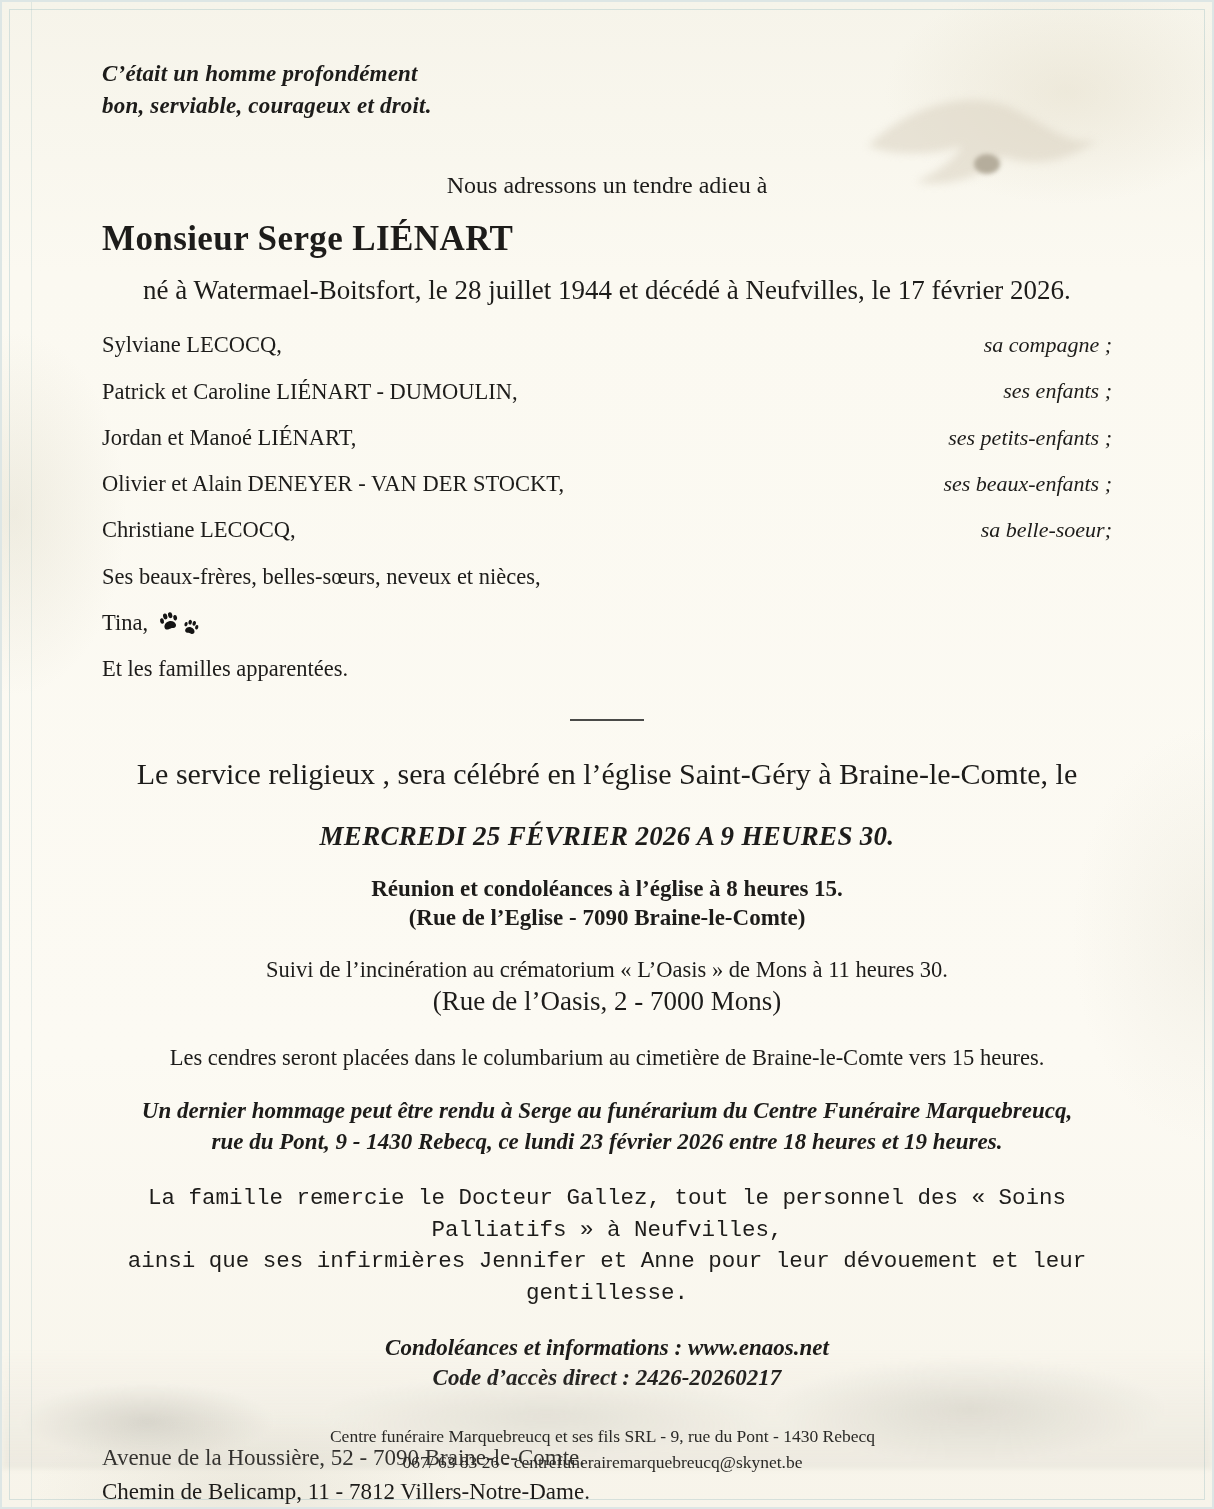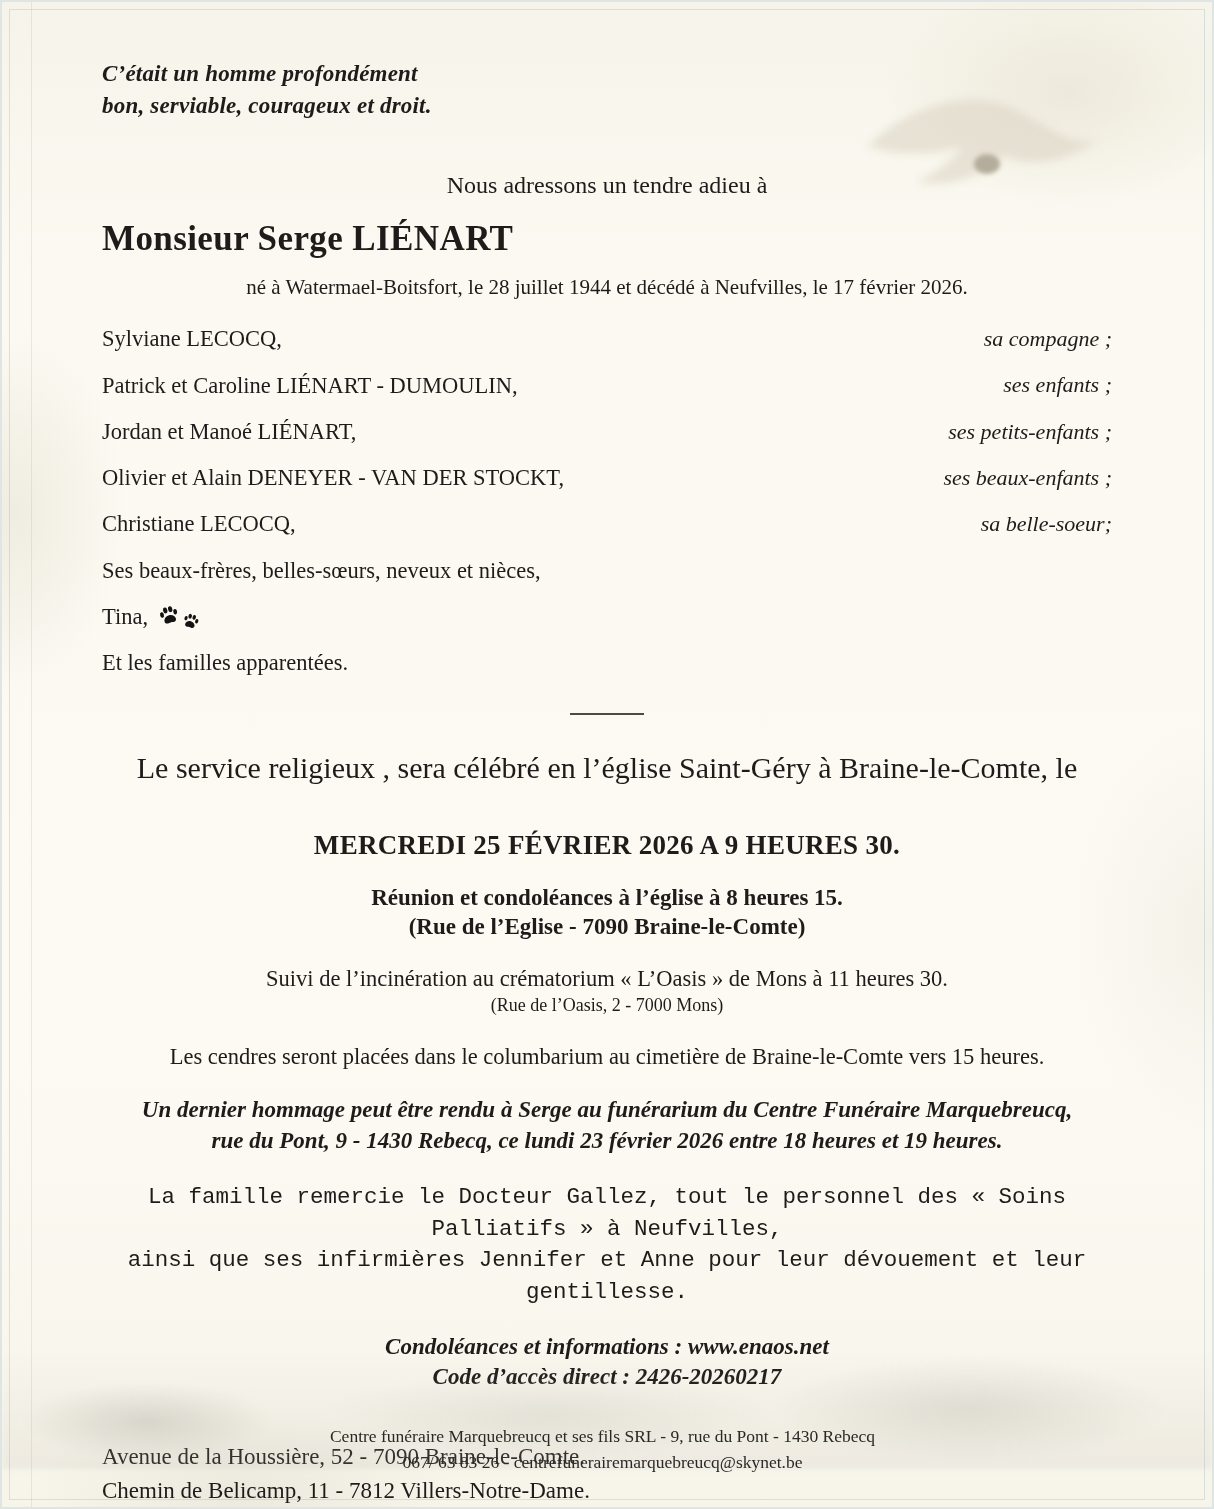--- a/index.html
+++ b/index.html
@@ -44,39 +44,39 @@
       radial-gradient(ellipse 320px 60px at 45% 55%, rgba(172,170,158,0.20), transparent 70%),
       radial-gradient(ellipse 280px 75px at 80% 50%, rgba(160,158,146,0.24), transparent 70%),
       linear-gradient(to bottom, transparent, rgba(186,182,170,0.16));
   }
   .content { position:relative; padding:56px 100px 0; }
 
   .epitaph { font-size:23px; font-weight:bold; font-style:italic; line-height:1.4; letter-spacing:0.2px; }
 
   .intro { margin-top:50px; text-align:center; font-size:24px; }
   .name  { margin-top:20px; font-size:35px; font-weight:bold; letter-spacing:0.4px; }
-  .dates { margin-top:16px; text-align:center; font-size:21px; }
+  .dates { margin-top:16px; text-align:center; font-size:27px; }
 
   .announce { margin-top:30px; margin-left:82px; font-style:italic; font-size:22.5px; }
 
   .family { margin-top:24px; font-size:22.5px; }
   .family-row { display:flex; justify-content:space-between; align-items:flex-end; margin-top:17px; line-height:1.3; }
   .family-row .rel { font-style:italic; font-size:22px; }
   .paws { display:inline-flex; gap:2px; margin-left:10px; vertical-align:-2px; }
   .paws svg { display:block; }
 
   .divider { width:74px; margin:36px auto 0; border-top:2px solid #4a4a48; }
 
   .ctr { text-align:center; }
   .svc-intro { margin-top:36px; font-size:30px; }
-  .svc-date  { margin-top:45px; font-size:27px; font-weight:bold; letter-spacing:0.3px; }
+  .svc-date  { margin-top:30px; font-size:27px; font-weight:bold; letter-spacing:0.3px;font-style:italic; }
   .svc-meet  { margin-top:24px; font-size:23px; font-weight:bold; }
   .svc-church{ margin-top:3px;  font-size:23px; font-weight:bold; }
   .svc-crem  { margin-top:26px; font-size:22.5px; }
-  .svc-crem2 { margin-top:3px;  font-size:18px; }
+  .svc-crem2 { margin-top:3px;  font-size:27px; }
   .svc-ashes { margin-top:28px; font-size:22.5px; }
   .tribute   { margin-top:24px; font-size:23px; font-weight:bold; font-style:italic; line-height:1.35; }
   .thanks    { margin-top:26px; font-size:22.5px; line-height:1.4;font-family:Liberation Mono, monospace; }
   .condol    { margin-top:26px; font-size:23px; font-weight:bold; font-style:italic; }
   .access    { margin-top:4px;  font-size:23px; font-weight:bold; font-style:italic; }
 
   .addresses { margin-top:50px; font-size:23px; line-height:1.45; }
 
   .footer {
     position:absolute; left:0; right:9px; bottom:32px;

